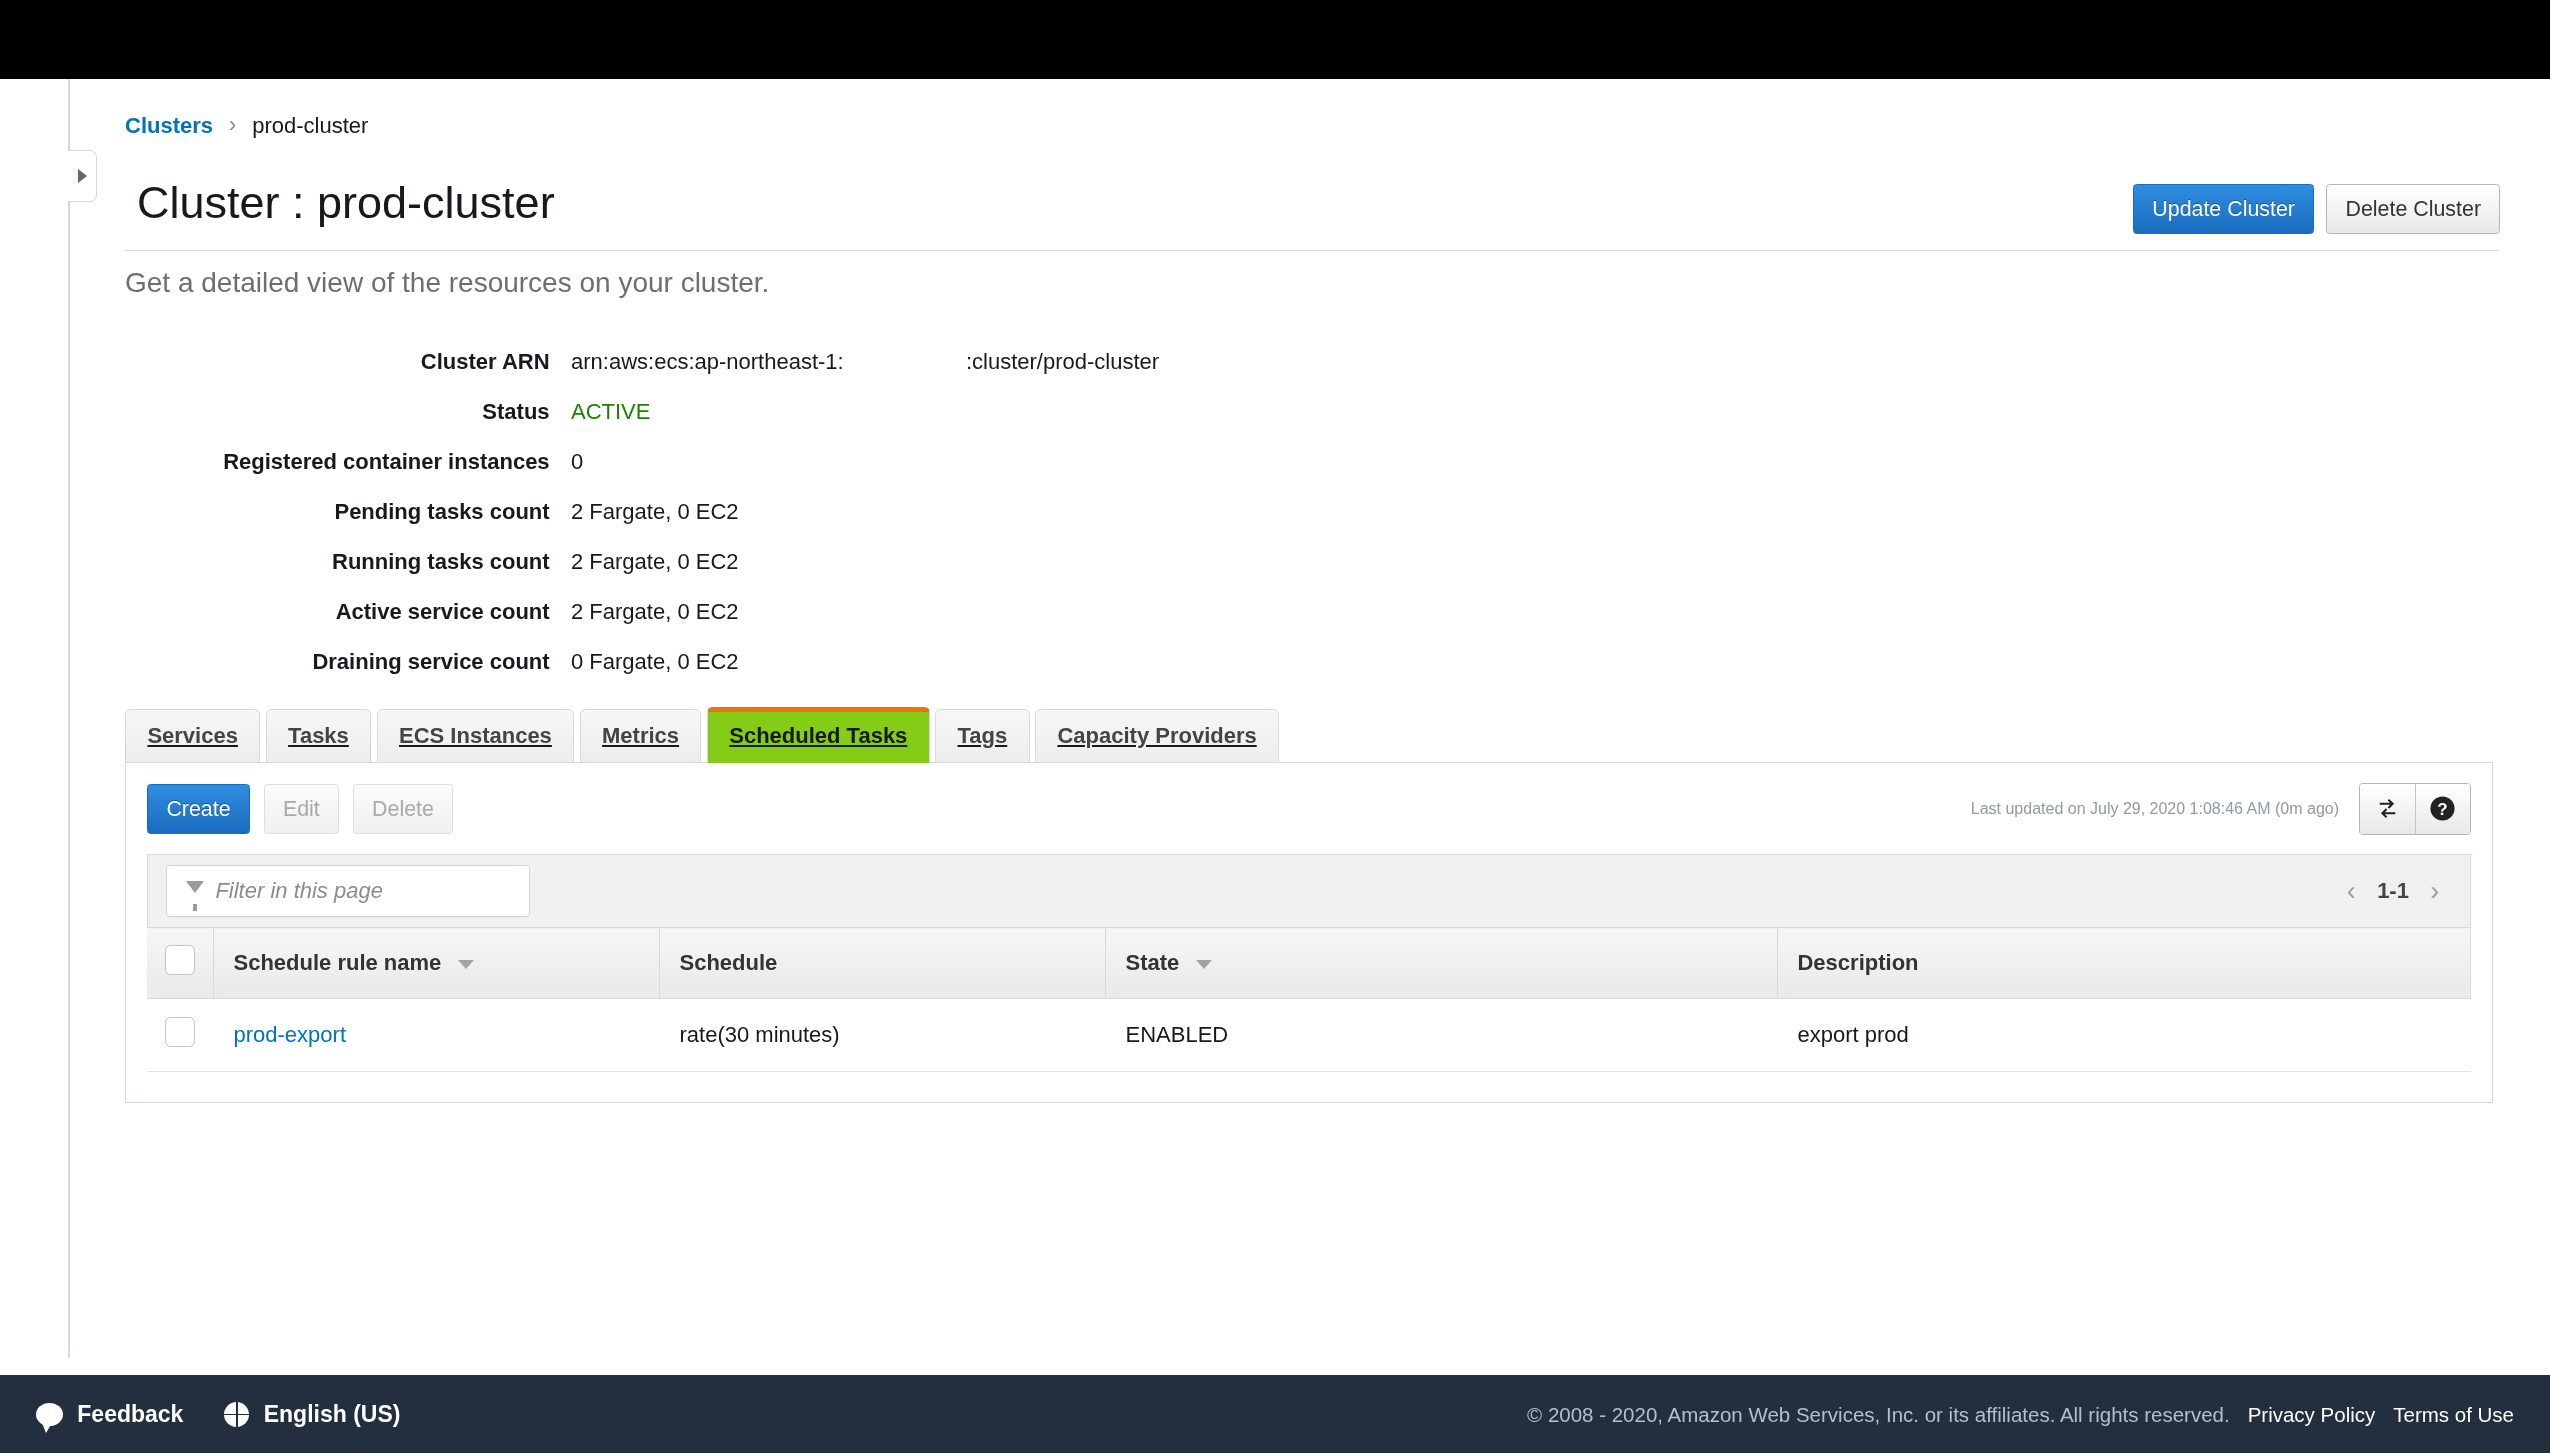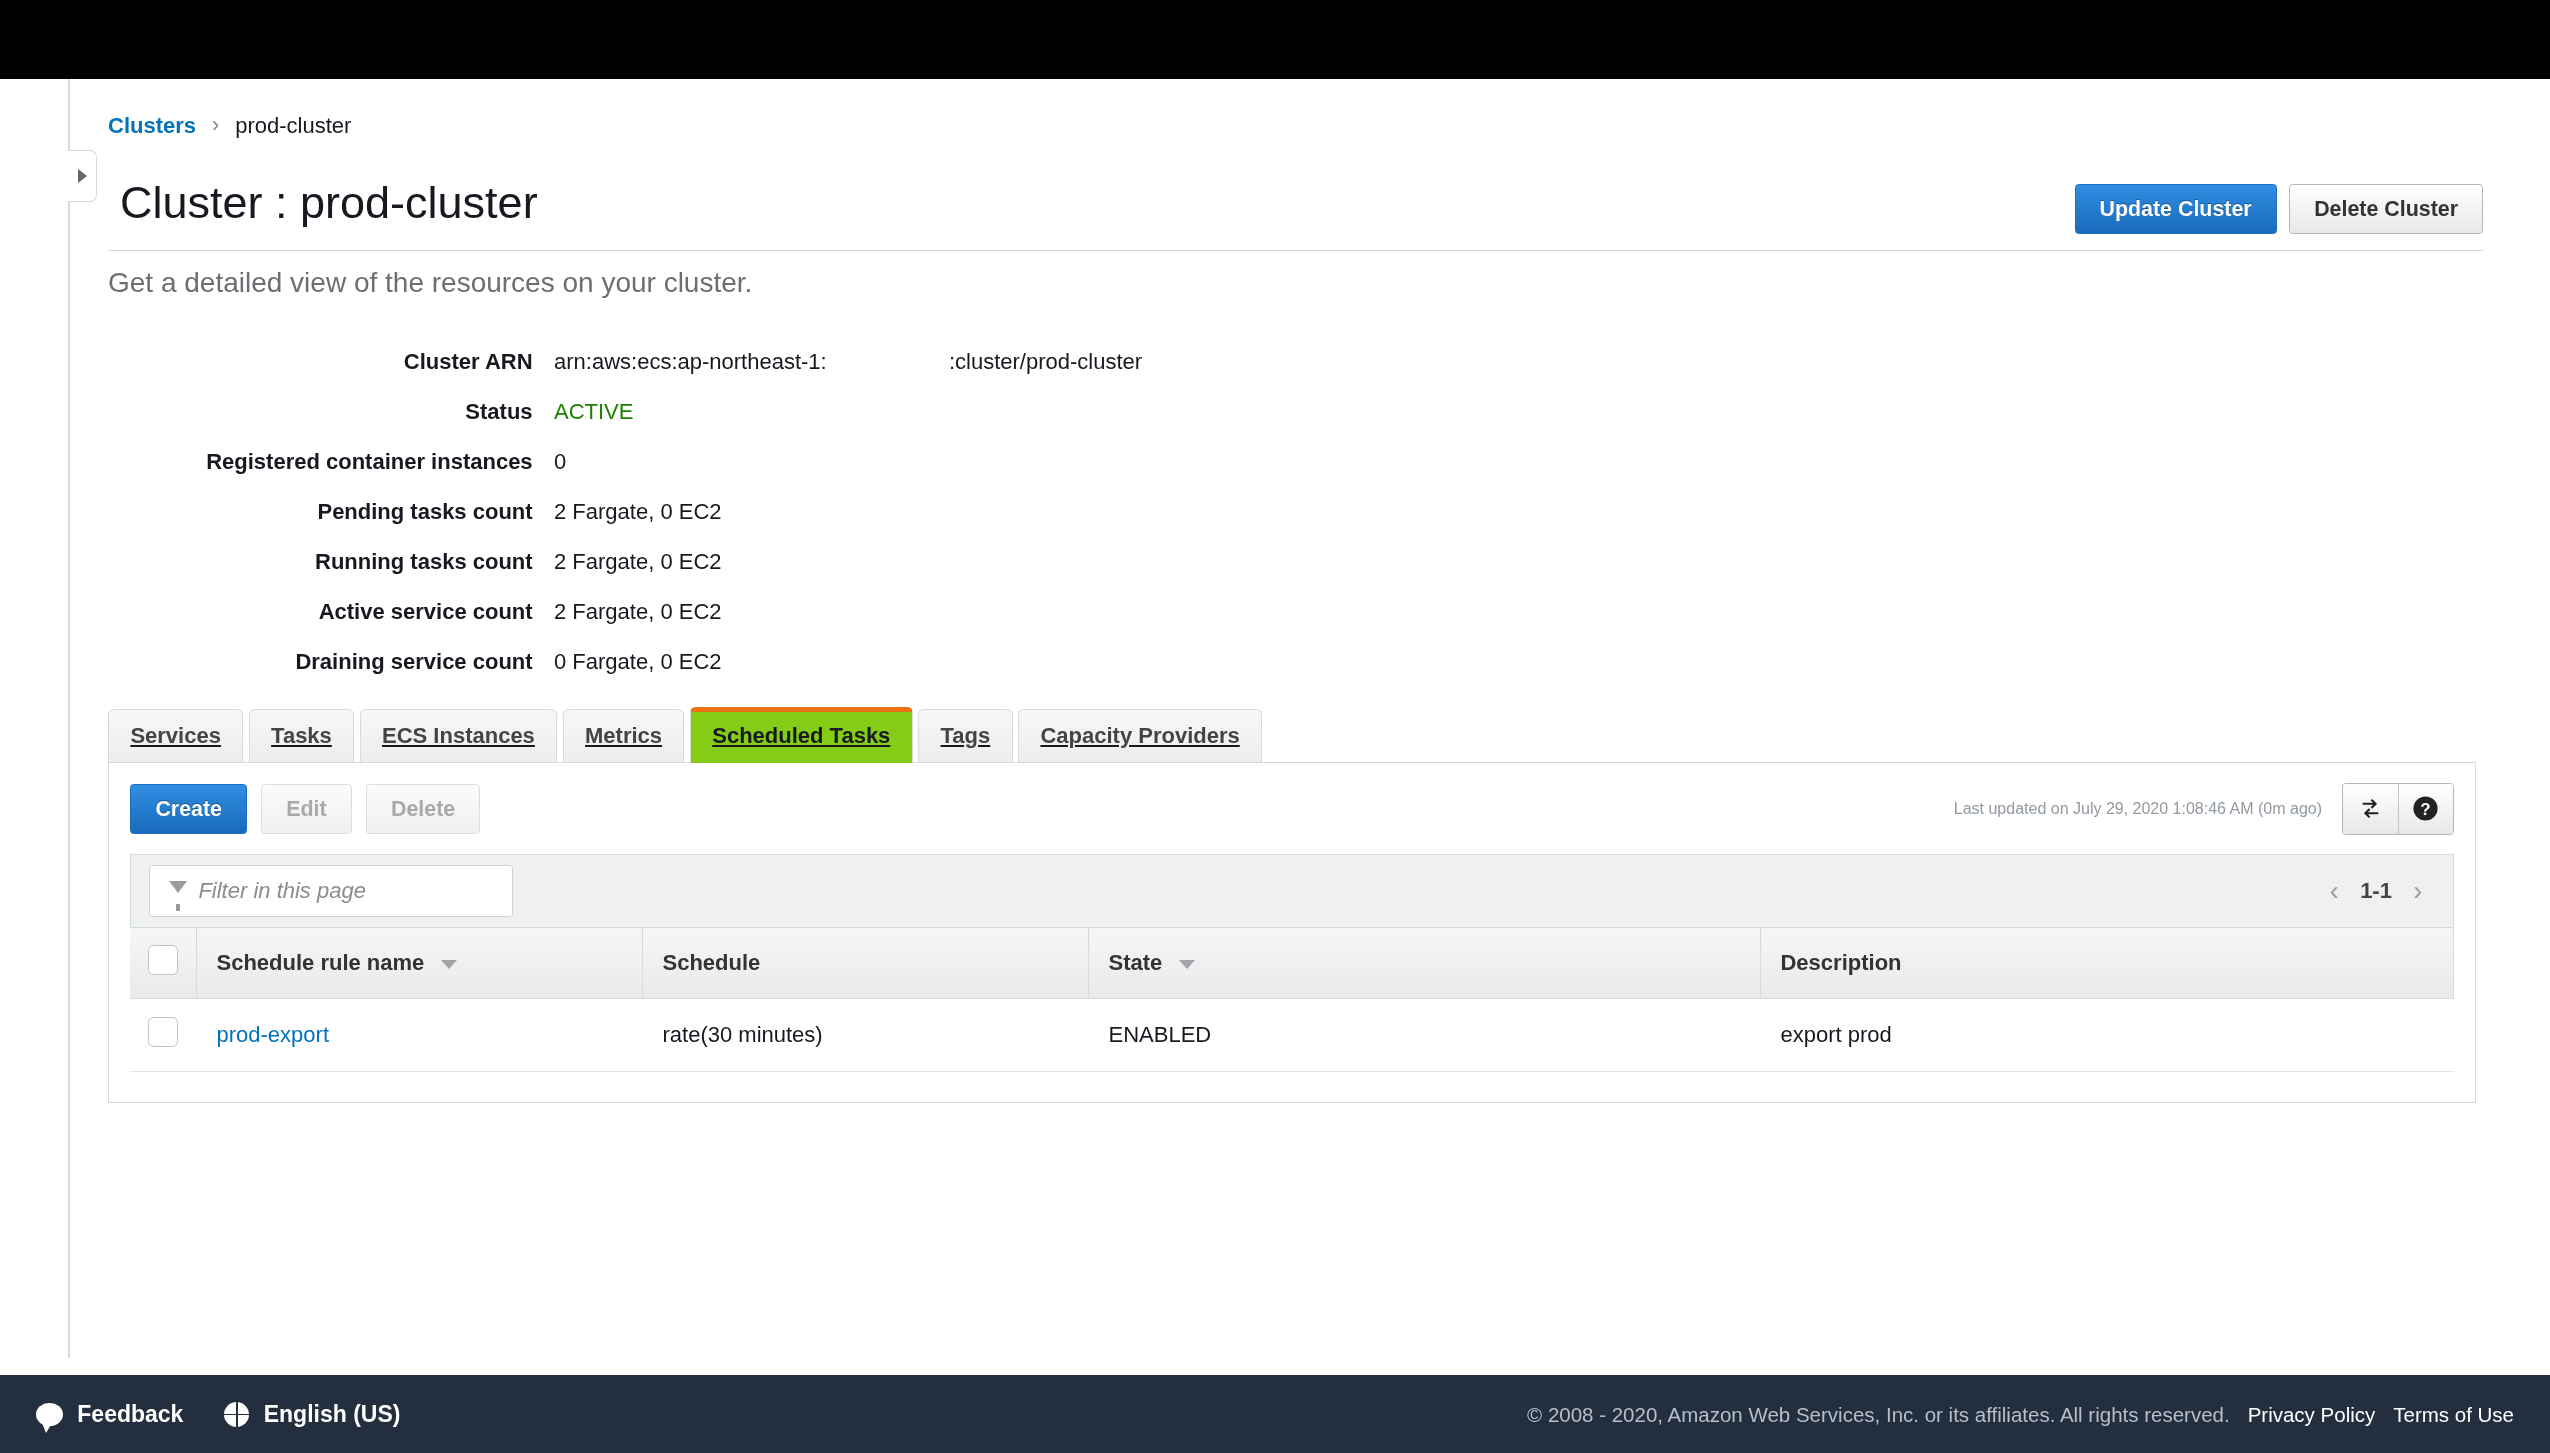--- a/index.html
+++ b/index.html
@@ -52,21 +52,21 @@
   .sidebar-tab .tri {
     width: 0; height: 0;
     border-left: 9.8px solid #666;
     border-top: 7.1px solid transparent;
     border-bottom: 7.1px solid transparent;
   }
 
   
   .content {
     position: absolute;
-    left: 108px;
+    left: 125px;
     top: 79px;
     width: 2375px;
   }
 
   
   .breadcrumb {
     display: flex;
     align-items: center;
     height: 43px;
     margin-top: 25px;
@@ -97,23 +97,23 @@
     font-weight: normal;
     color: #16191f;
     margin: 12px;
     line-height: 1;
   }
   .title-actions { display: flex; gap: 12.5px; padding-bottom: 3.6px; }
 
   .btn {
     font-family: "Liberation Sans", sans-serif;
     font-size: 21.4px;
-    font-weight: bold;
+    font-weight: normal;
     border-radius: 3.6px;
-    padding: 0 24px;
+    padding: 0 18px;
     height: 50px;
     line-height: 48px;
     cursor: pointer;
     white-space: nowrap;
     border: 0.9px solid;
   }
   .btn-primary {
     background: linear-gradient(to bottom, #2f8ee0 0%, #1a6bbd 100%);
     border-color: #1a6bbd;
     color: #ffffff;

